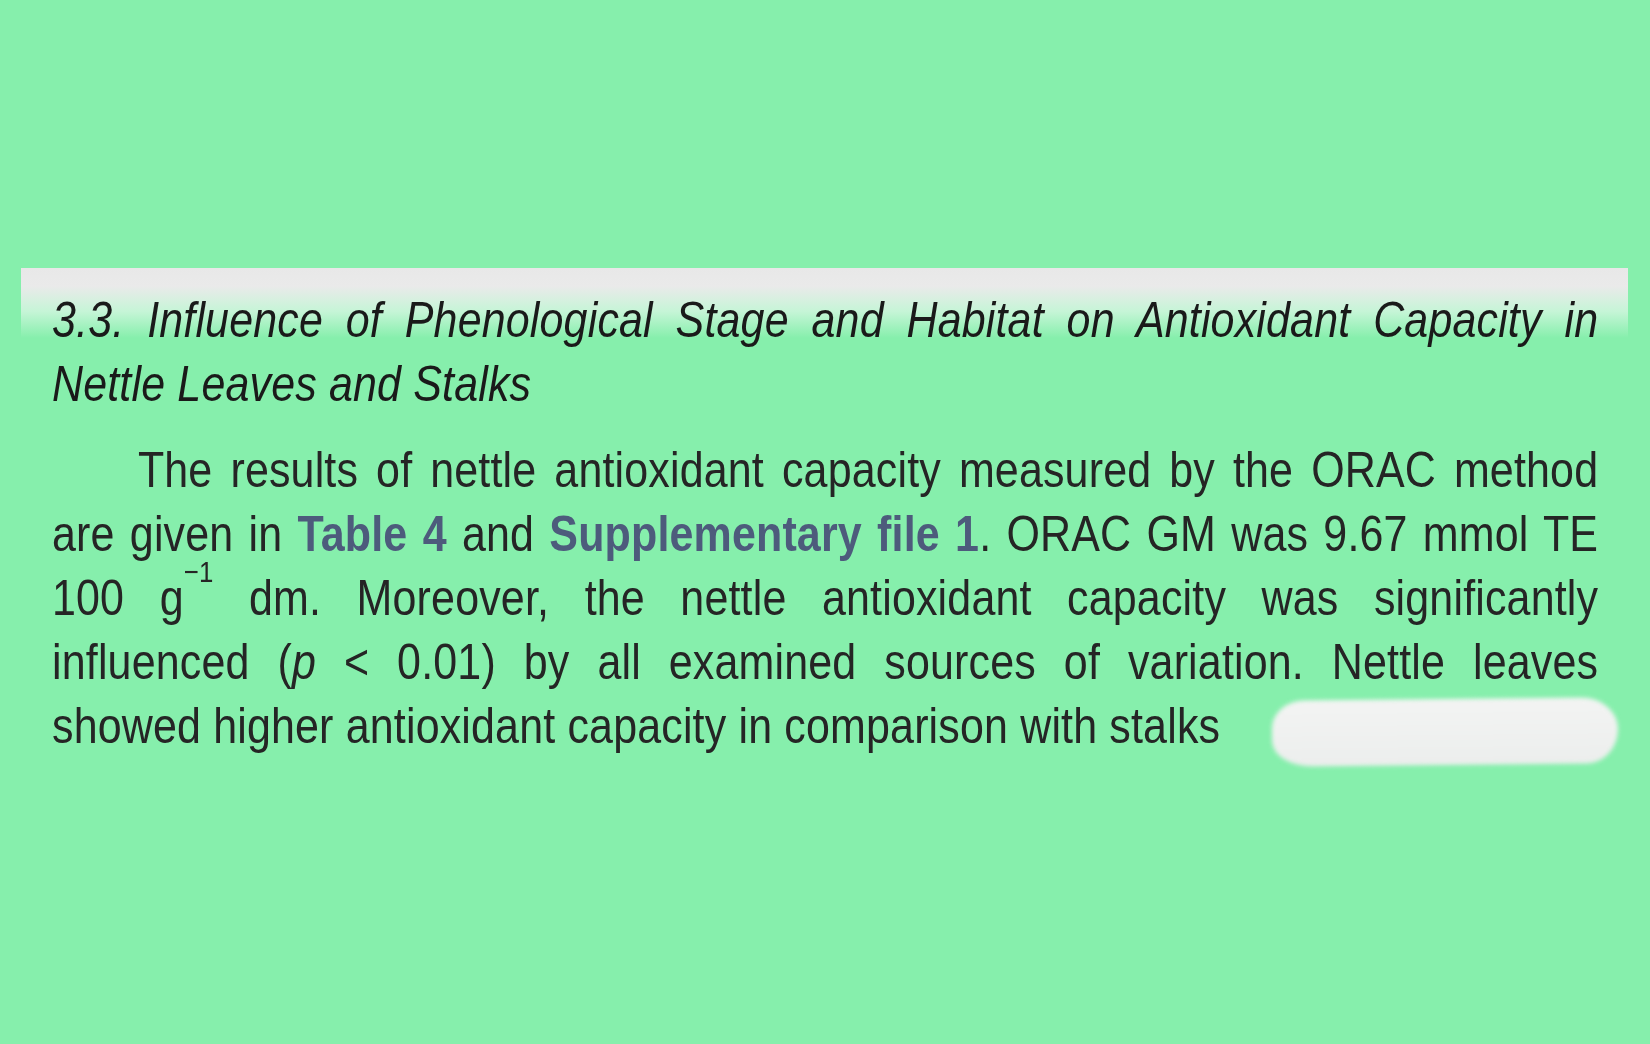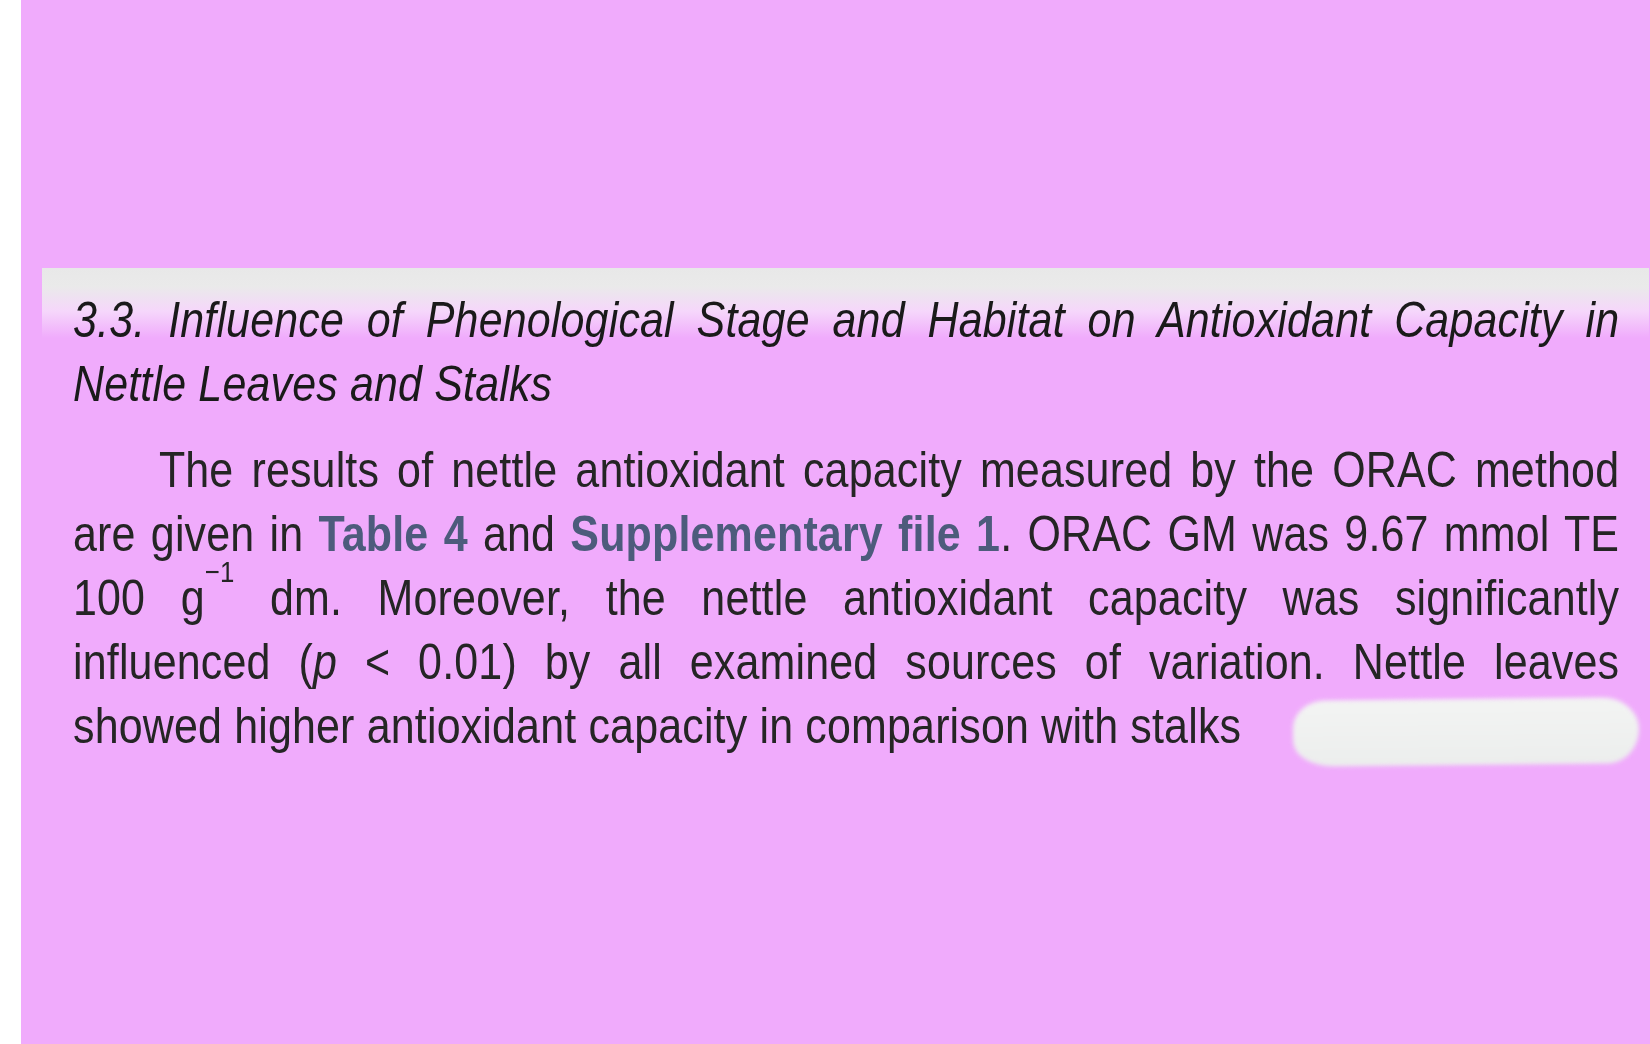--- a/index.html
+++ b/index.html
@@ -5,22 +5,21 @@
   * { margin: 0; padding: 0; box-sizing: border-box; }
   html, body { background: #ffffff; }
   body {
     width: 1650px; height: 1044px;
     position: relative;
     overflow: hidden;
     font-family: "Liberation Sans", "DejaVu Sans", sans-serif;
   }
   .canvas {
     position: absolute; inset: 0;
-    background: #f0abfc;
-    margin-left: 21px;
+    background: #86efac;
   }
   
   .top-band {
     position: absolute;
     left: 21px; top: 268px;
     width: 1607px; height: 70px;
     background: linear-gradient(180deg,
       var(--band_top, #e8e8e8) 0%,
       #eaeaea 26%,
       rgba(250,250,250,0.55) 62%,

